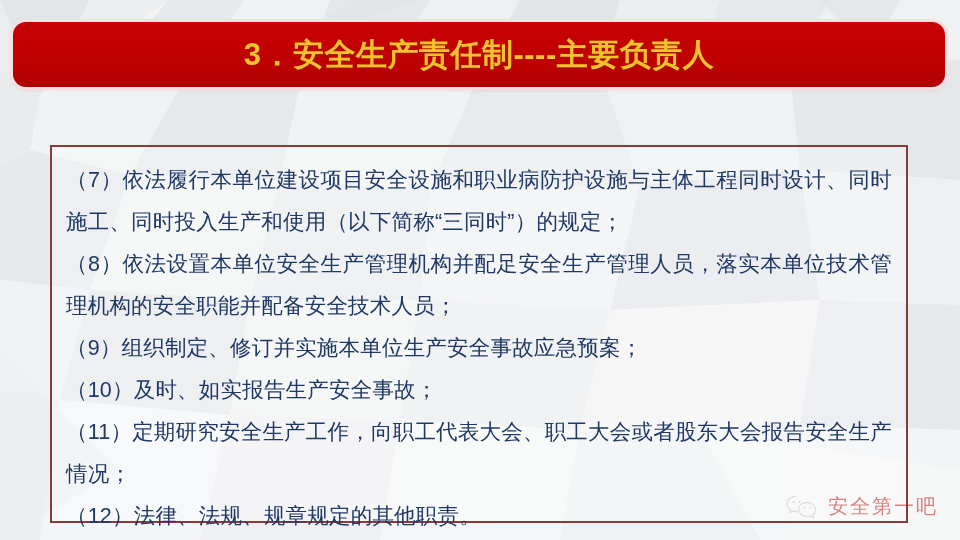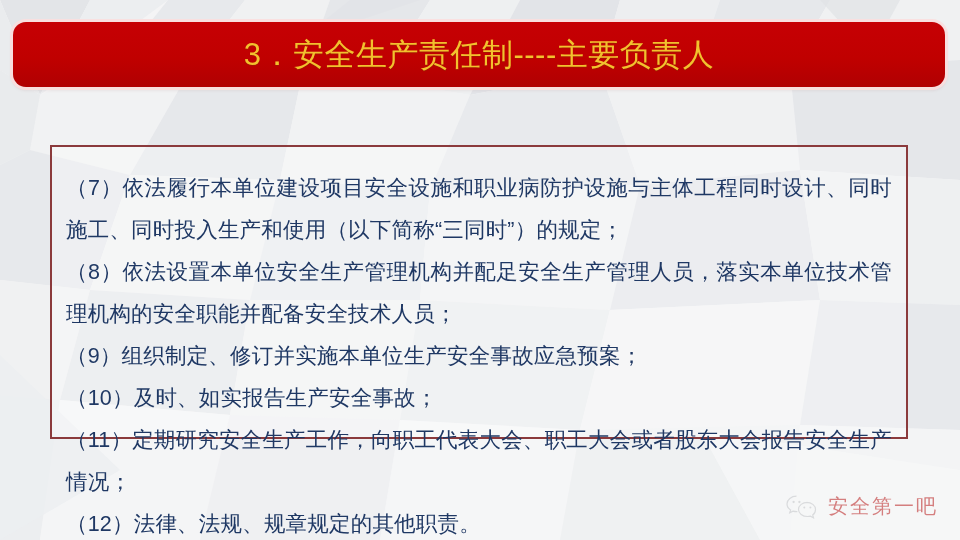--- a/index.html
+++ b/index.html
@@ -43,38 +43,38 @@
     box-shadow: 0 0 0 3px rgba(250, 222, 222, 0.95),
                 0 2px 4px rgba(120, 20, 20, 0.18);
     display: flex;
     align-items: center;
     justify-content: center;
     z-index: 3;
   }
   #title-text {
     color: #f2c12e;
     font-size: 31px;
-    font-weight: normal;
+    font-weight: bold;
     letter-spacing: 0.5px;
     line-height: 1;
     white-space: nowrap;
     text-shadow: 0 1px 0 rgba(120, 60, 0, 0.35);
   }
 
   
   #content-box {
     position: absolute;
     left: 50px;
     top: 145px;
     width: 858px;
-    height: 294px;
+    height: 378px;
     box-sizing: border-box;
     border: 2px solid #8b3a3c;
     background: rgba(255, 255, 255, 0.30);
-    padding: 20px 14px 8px 14px;
+    padding: 12px 14px 8px 14px;
     z-index: 2;
   }
 
   #content-text {
     color: #1f3864;
     font-size: 21.5px;
     line-height: 42px;
     letter-spacing: 0.2px;
     text-align: justify;
     white-space: pre-wrap;

